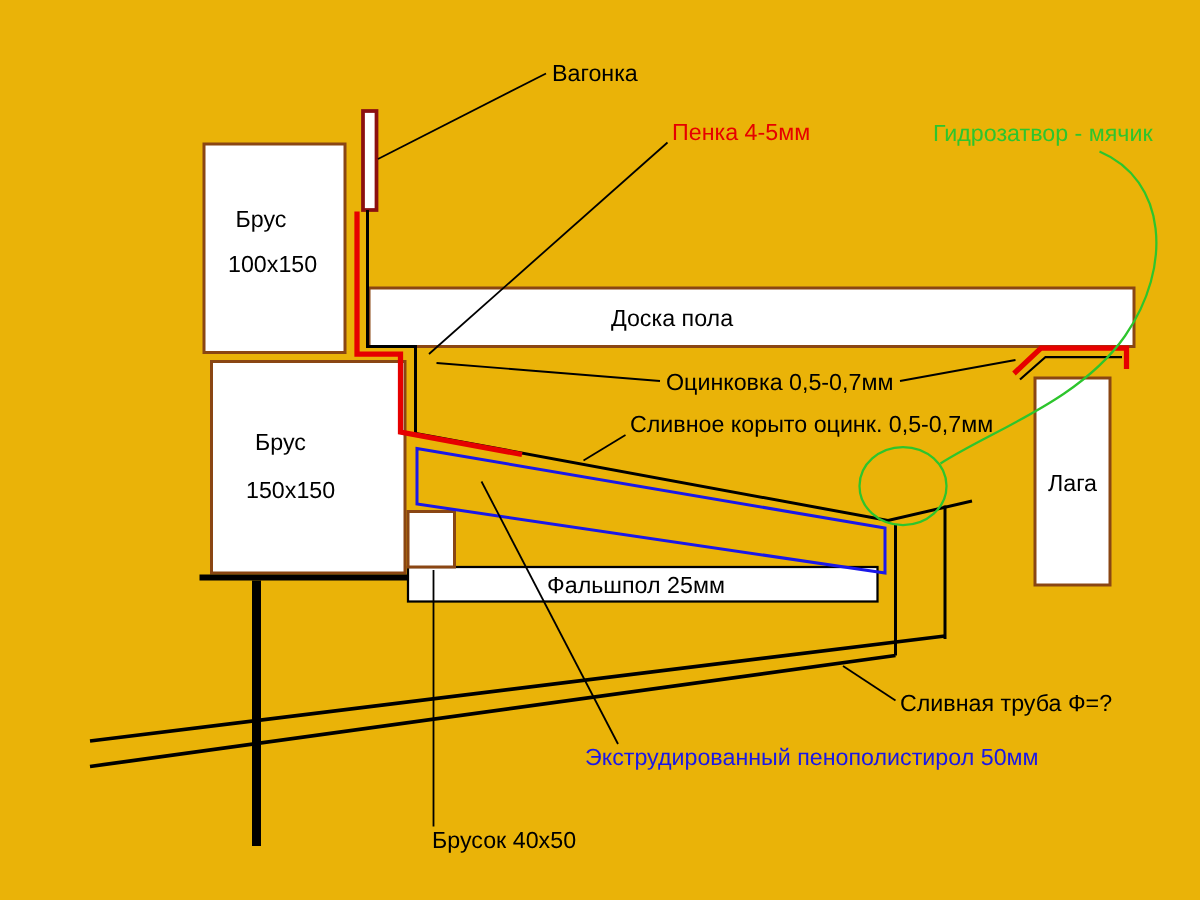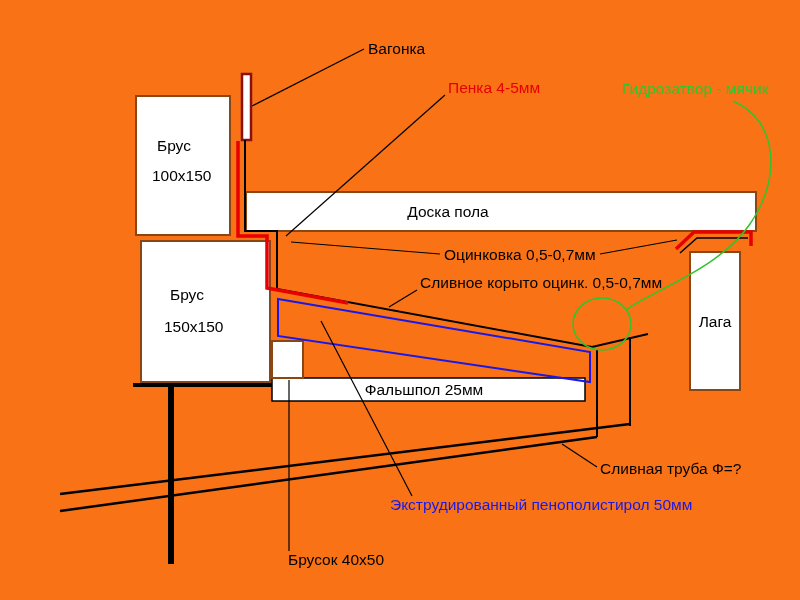--- a/index.html
+++ b/index.html
@@ -1,20 +1,20 @@
 <!DOCTYPE html>
 <html><head>
 <meta charset="utf-8">
 <style>
   html, body { margin: 0; padding: 0; background: #ffffff; }
   .stage {
     position: relative;
     width: 800px;
     height: 600px;
-    background: #f97316;
+    background: #eab308;
     font-family: "Liberation Sans", sans-serif;
     overflow: hidden;
   }
   svg { position: absolute; left: 0; top: 0; }
   text {
     font-family: "Liberation Sans", sans-serif;
     font-size: 15.5px;
     fill: #000000;
   }
   .lbl-red   { fill: #e60000; }

